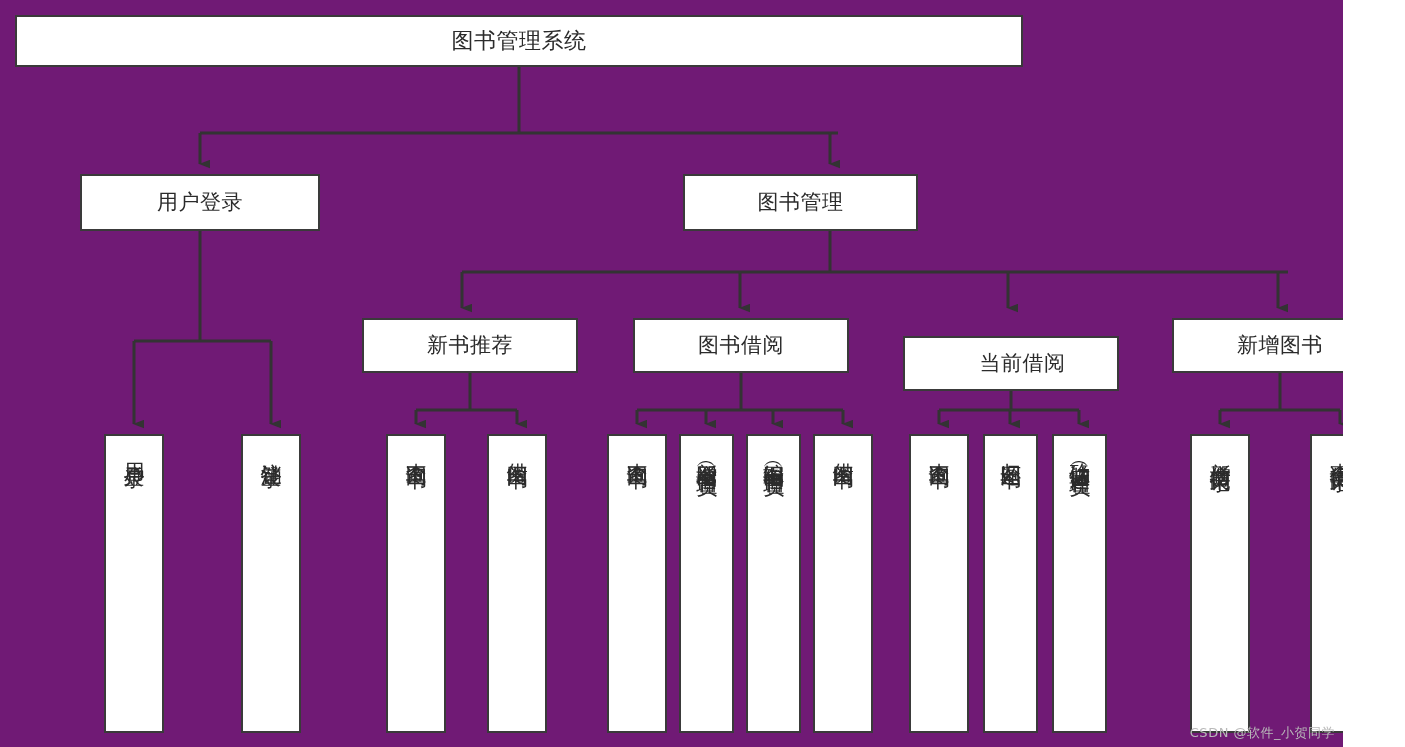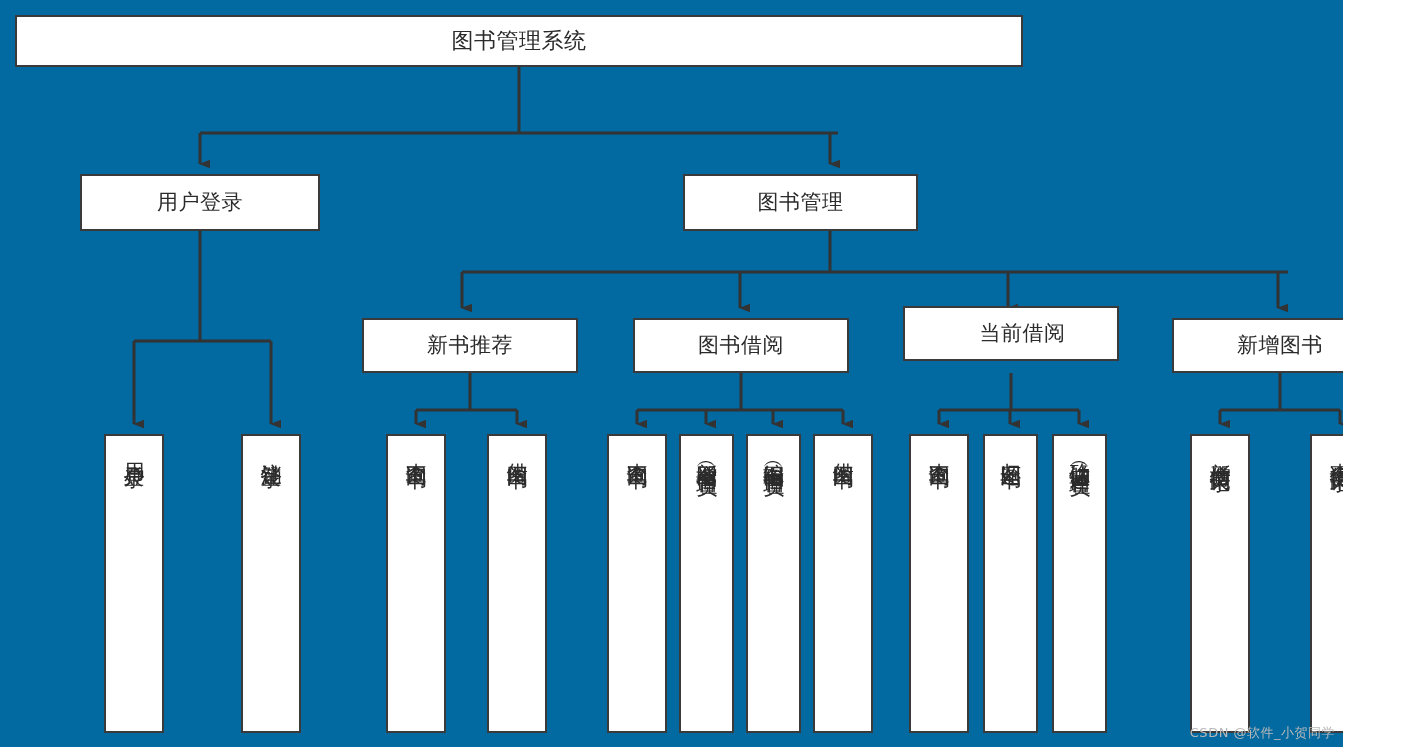--- a/index.html
+++ b/index.html
@@ -8,21 +8,21 @@
     padding: 0;
     background: #ffffff;
   }
   body {
     font-family: "DejaVu Sans", "Liberation Sans", sans-serif;
   }
   #diagram-root {
     position: relative;
     width: 1343px;
     height: 747px;
-    background: #0369a1;
+    background: #701a75;
     overflow: hidden;
     text-decoration: underline;
   }
   #edges-layer {
     position: absolute;
     left: 0;
     top: 0;
     width: 1405px;
     height: 747px;
   }
@@ -144,21 +144,21 @@
   </div>
 
   <div class="node horiz" style="left:362px; top:318px; width:216px; height:55px;">
     <span class="node-label">新书推荐</span>
   </div>
 
   <div class="node horiz" style="left:633px; top:318px; width:216px; height:55px;">
     <span class="node-label">图书借阅</span>
   </div>
 
-  <div class="node horiz" style="left:903px; top:306px; width:216px; height:55px;padding-left:23px;">
+  <div class="node horiz" style="left:903px; top:336px; width:216px; height:55px;padding-left:23px;">
     <span class="node-label">当前借阅</span>
   </div>
 
   <div class="node horiz" style="left:1172px; top:318px; width:216px; height:55px;">
     <span class="node-label">新增图书</span>
   </div>
 
   <div class="node vert" style="left:104px; top:434px; width:60px; height:299px;">
     <span class="node-label">用户登录</span>
   </div>

